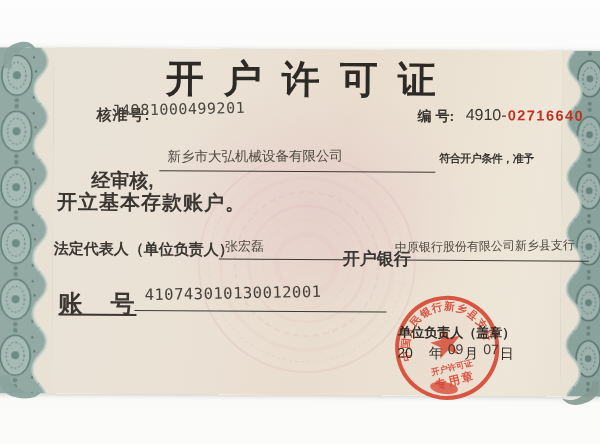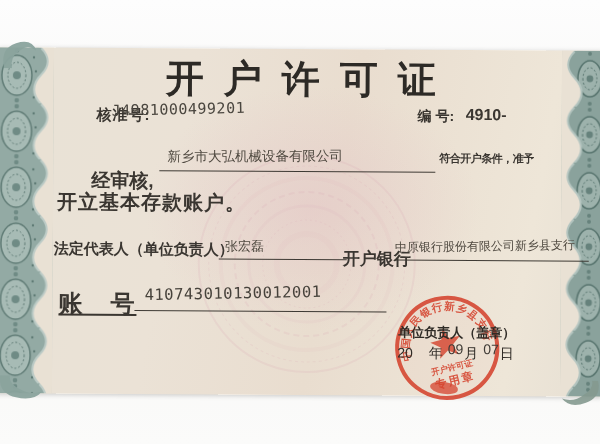--- a/index.html
+++ b/index.html
@@ -99,21 +99,22 @@
   <svg class="abs" style="right:0;bottom:-12px" width="46" height="28" viewBox="0 0 46 28">
     <path d="M42,0 Q46,16 30,22 Q14,28 6,18 Q18,22 28,14 Q38,8 36,0 Z" fill="#84998f" opacity=".9"></path>
   </svg>
 
   <div class="abs title">开户许可证</div>
 
   <div class="abs lbl" style="left:64px;top:58px;font-size:15px;letter-spacing:1px;margin-left:35px;">核准号:</div>
   <div class="abs mono" style="left:114px;top:52px;font-size:15px;color:#4a463f;transform:rotate(-1.6deg);letter-spacing:.5px;">J4981000499201</div>
 
   <div class="abs lbl" style="left:420px;top:58px;font-size:14px;">编 号:</div>
-  <div class="abs" style="left:468px;top:56px;font-size:16px;color:#3a3631;font-weight:700;">4910-</div>
+  <div class="abs" style="left:468px;top:56px;font-size:16px;color:#3a3631;font-weight:400;">4910-</div>
+  <div class="abs" style="left:510px;top:57px;font-size:14.5px;color:#bf3222;font-weight:700;letter-spacing:1.5px;">02716640</div>
 
   <div class="abs lbl" style="left:94px;top:100px;font-size:19px;margin-top:20px;">经审核,</div>
   <div class="abs field" style="left:162px;top:98px;width:276px;height:24px;">
     <span class="serif fill" style="display:inline-block;padding-left:8px;font-size:13.5px;transform:rotate(-.6deg);">新乡市大弘机械设备有限公司</span>
   </div>
   <div class="abs lbl" style="left:442px;top:101px;font-size:11px;letter-spacing:-.5px;">符合开户条件，准予</div>
 
   <div class="abs lbl" style="left:60px;top:141px;font-size:20px;letter-spacing:1px;">开立基本存款账户。</div>
 
   <div class="abs lbl" style="left:57px;top:192px;font-size:15px;">法定代表人（单位负责人）</div>

